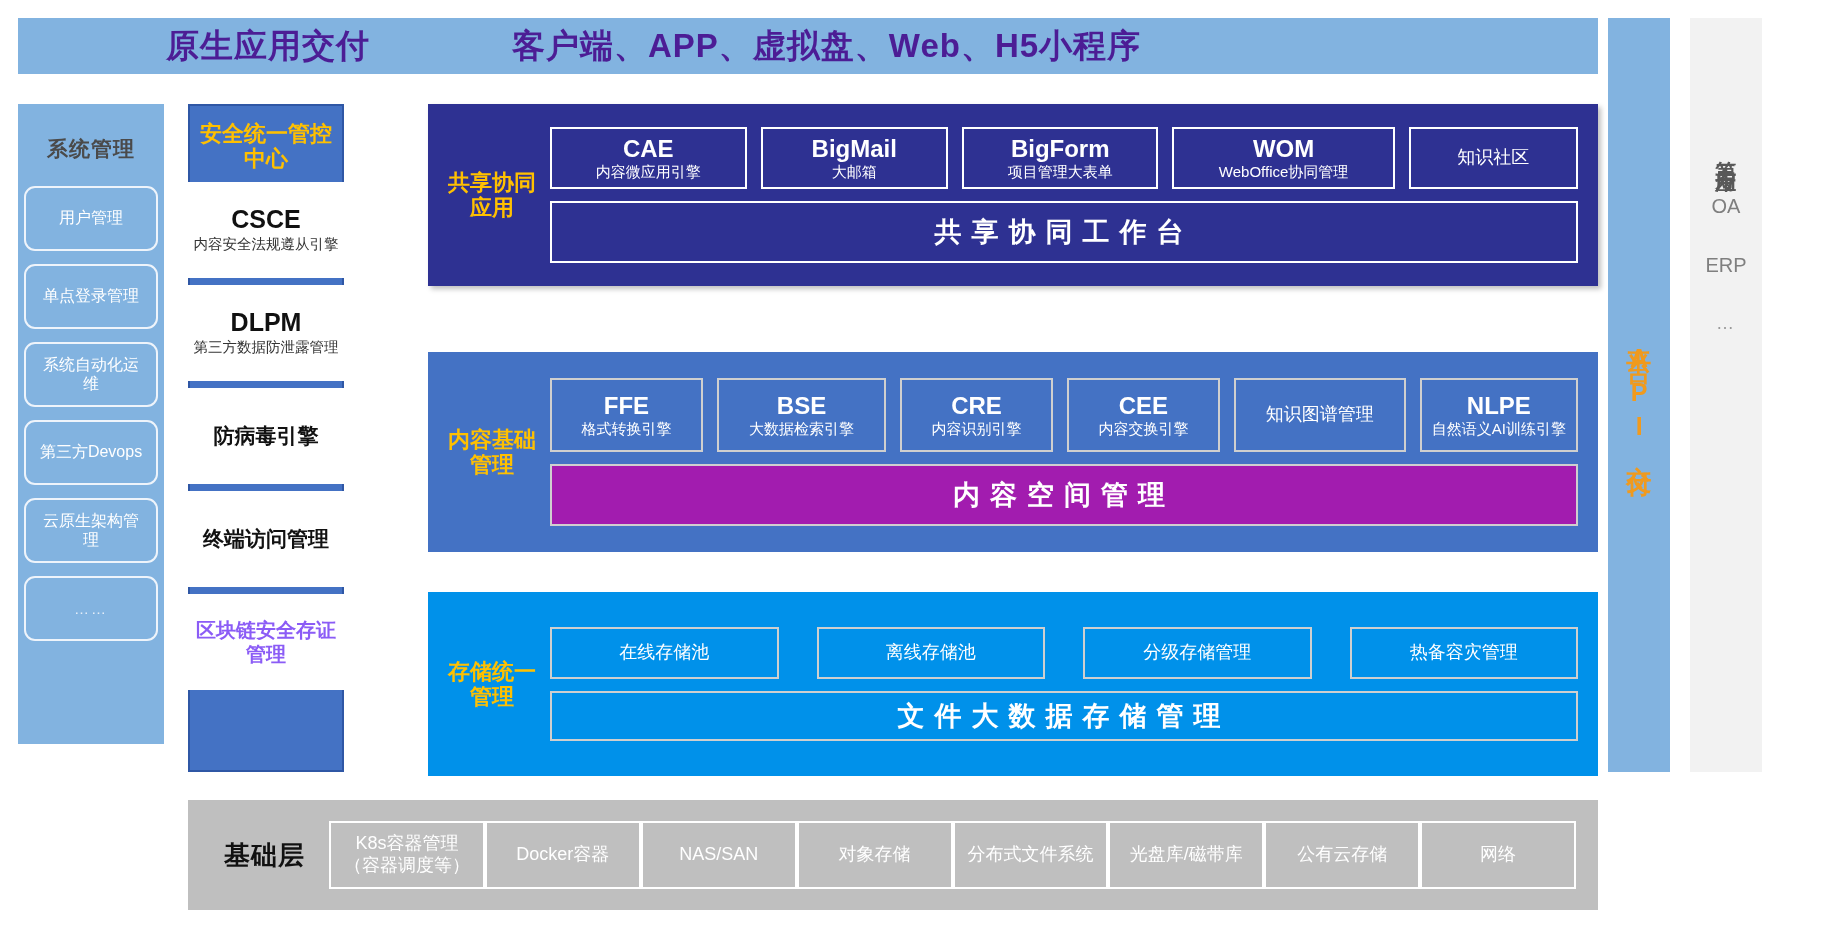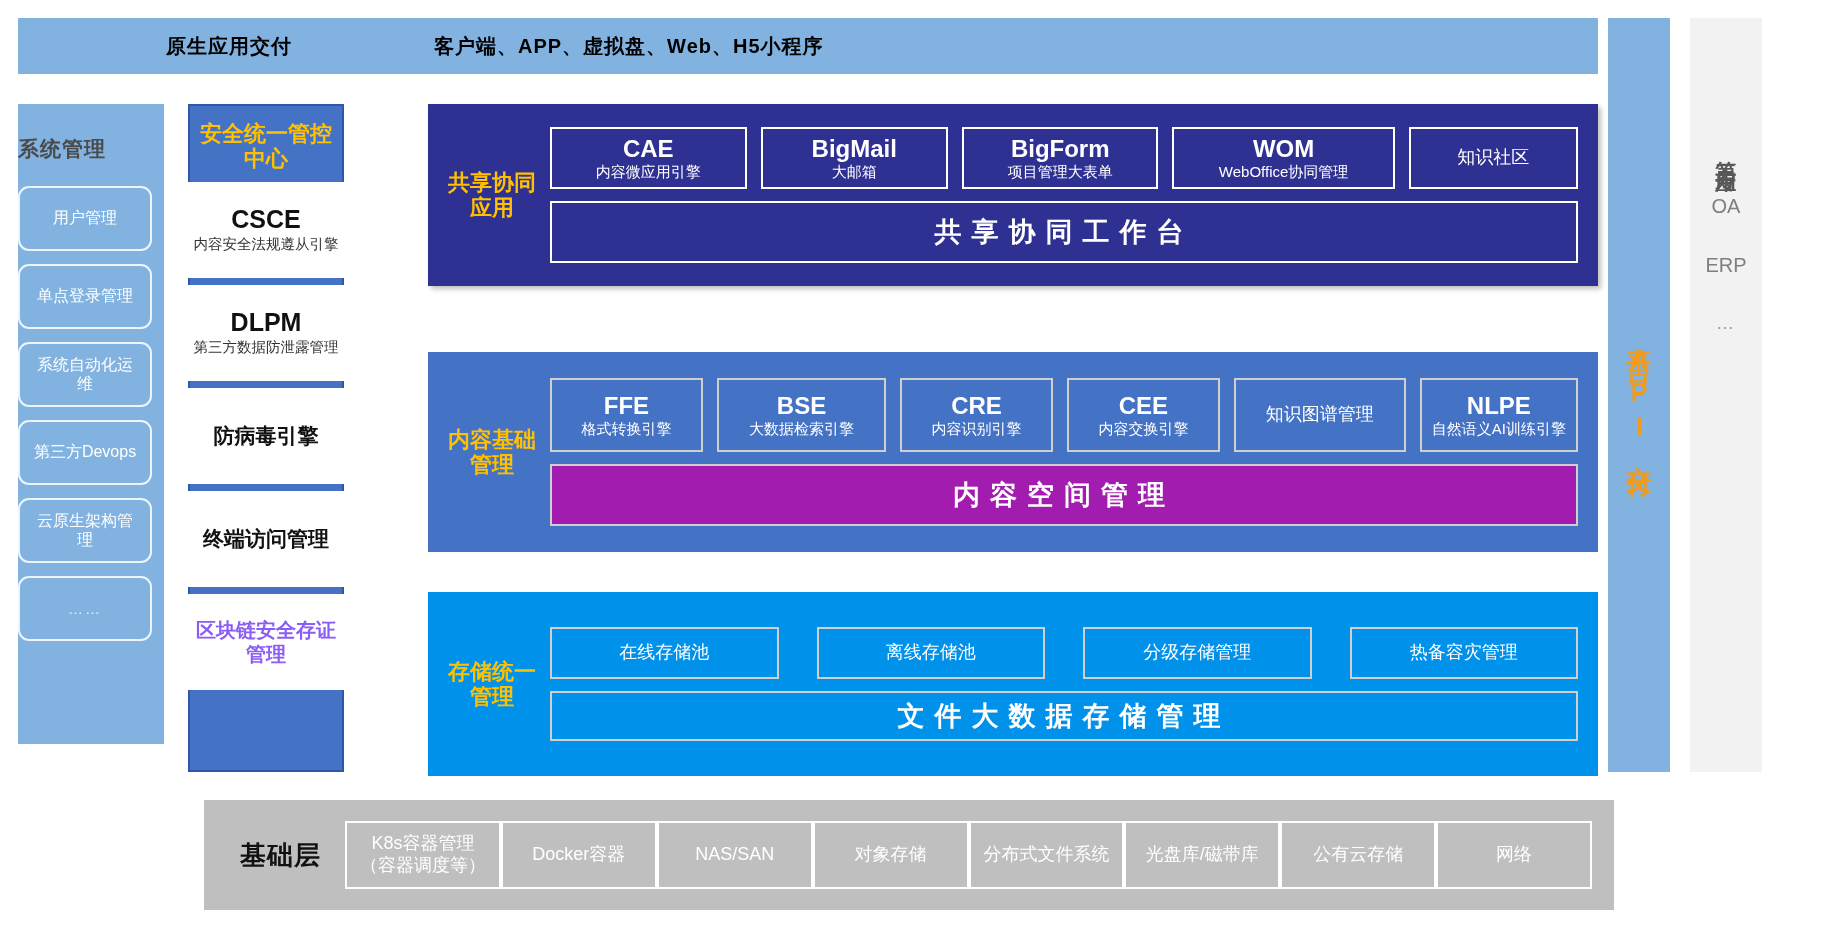--- a/index.html
+++ b/index.html
@@ -8,29 +8,29 @@
     font-family:"Liberation Sans","DejaVu Sans",sans-serif;
   }
   .abs{position:absolute;box-sizing:border-box;}
 
   
   #top-banner{
     left:18px;top:18px;width:1580px;height:56px;
     background:#82b3e0;display:flex;align-items:center;
   }
   #top-banner .lbl{
-    color:#000000;font-weight:bold;font-size:20px;letter-spacing:1px;
+    color:#4c1d95;font-weight:bold;font-size:33px;letter-spacing:1px;
   }
   #banner-native{margin-left:148px;}
   #banner-clients{margin-left:142px;}
 
   
   #sysmgmt-col{
     left:18px;top:104px;width:146px;height:640px;
-    background:#82b3e0;display:flex;flex-direction:column;
+    background:#82b3e0;display:flex;flex-direction:column;align-items:center;
   }
   #sysmgmt-title{
     color:#4a4a4a;font-weight:bold;font-size:21px;margin-top:31px;margin-bottom:23px;
     letter-spacing:1px;
   }
   .sys-chip{
     width:106px;min-height:55px;border:2px solid #eef4fb;border-radius:11px;
     color:#ffffff;font-size:16px;line-height:1.18;display:flex;align-items:center;
     justify-content:center;text-align:center;margin-bottom:13px;padding:3px 12px;
   }
@@ -121,21 +121,21 @@
   }
   #third-title{
     color:#595959;font-weight:bold;font-size:21px;line-height:1.3;margin-top:126px;
     writing-mode:vertical-rl;text-orientation:upright;letter-spacing:3px;
   }
   .third-item{color:#7f7f7f;font-size:20px;margin-top:36px;}
   #third-ellipsis{color:#9a9a9a;font-size:18px;letter-spacing:2px;margin-top:36px;}
 
   
   #base-layer{
-    left:204px;top:800px;width:1410px;height:110px;background:#bfbfbf;
+    left:188px;top:800px;width:1410px;height:110px;background:#bfbfbf;
     display:flex;align-items:center;
   }
   #base-title{
     color:#111111;font-weight:bold;font-size:26px;margin-left:36px;margin-right:24px;
     flex:0 0 auto;letter-spacing:1px;
   }
   #base-chips{display:flex;align-items:stretch;flex:1;padding-right:22px;}
   .base-chip{
     border:2px solid #ffffff;color:#ffffff;font-size:18px;line-height:1.2;
     display:flex;align-items:center;justify-content:center;text-align:center;

